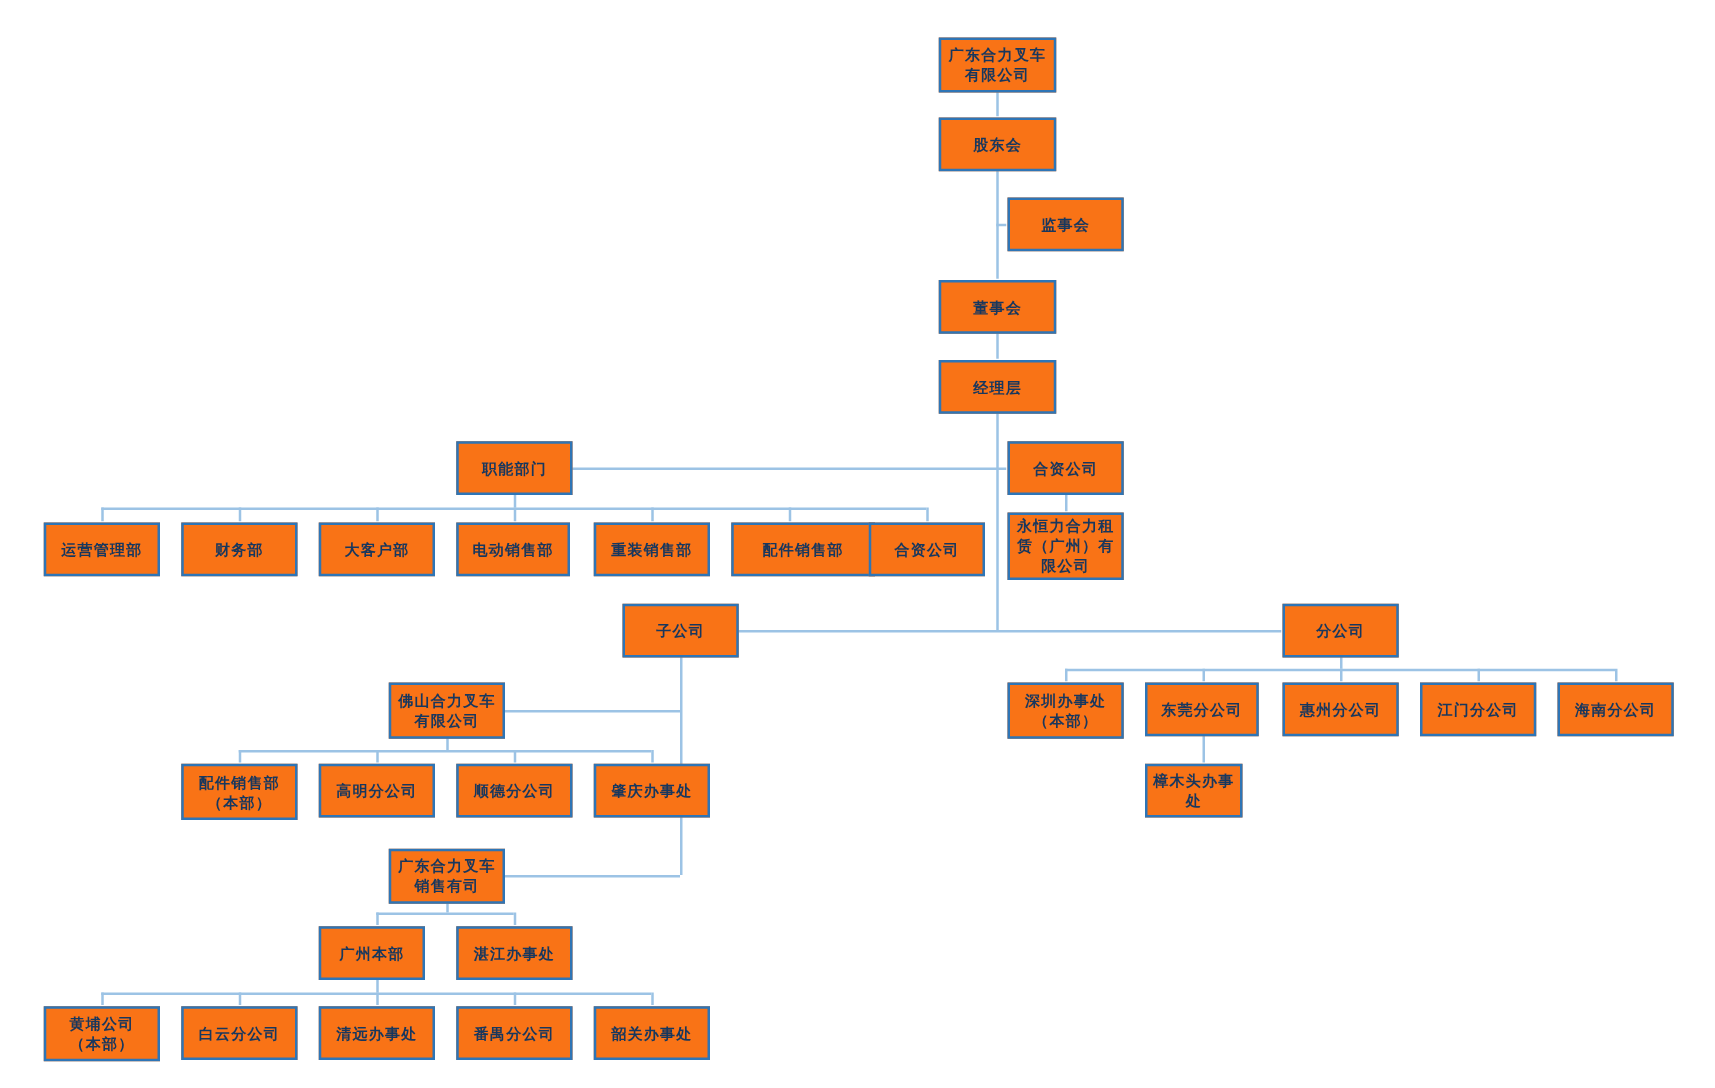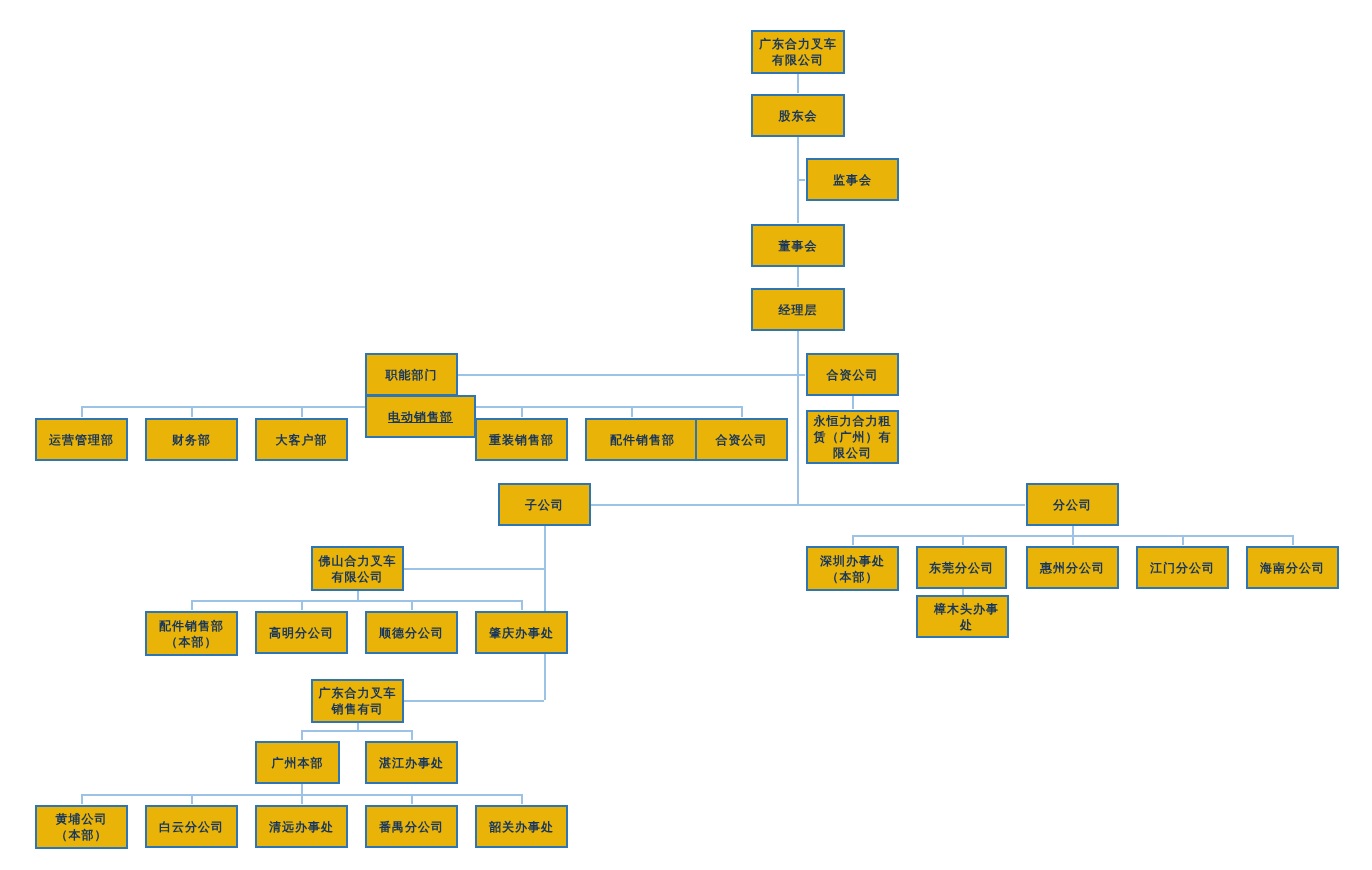--- a/index.html
+++ b/index.html
@@ -12,21 +12,21 @@
     width: 1372px;
     height: 870px;
     background: var(--bg, #ffffff);
     font-family: "DejaVu Sans", sans-serif;
     overflow: hidden;
   }
   .node {
     position: absolute;
     box-sizing: border-box;
     border: 2px solid var(--box-border, #2E75B6);
-    background: #eab308;
+    background: #f97316;
     color: var(--box-text, #17375E);
     font-size: 12px;
     font-weight: bold;
     line-height: 16px;
     letter-spacing: 1px;
     display: flex;
     align-items: center;
     justify-content: center;
     text-align: center;
     white-space: pre-line;
@@ -92,21 +92,21 @@
 有限公司</div>
     <div class="node" style="left: 751px; top: 94px; width: 94px; height: 43px;">股东会</div>
     <div class="node" style="left: 806px; top: 158px; width: 93px; height: 43px;">监事会</div>
     <div class="node" style="left: 751px; top: 224px; width: 94px; height: 43px;">董事会</div>
     <div class="node" style="left: 751px; top: 288px; width: 94px; height: 43px;">经理层</div>
     <div class="node" style="left: 365px; top: 353px; width: 93px; height: 43px;">职能部门</div>
     <div class="node" style="left: 806px; top: 353px; width: 93px; height: 43px;">合资公司</div>
     <div class="node" style="left: 35px; top: 418px; width: 93px; height: 43px;">运营管理部</div>
     <div class="node" style="left: 145px; top: 418px; width: 93px; height: 43px;">财务部</div>
     <div class="node" style="left: 255px; top: 418px; width: 93px; height: 43px;">大客户部</div>
-    <div class="node" style="left: 365px; top: 395px; width: 111px; height: 43px; text-decoration: underline;">电动销售部</div>
+    <div class="node" style="left: 365px; top: 418px; width: 91px; height: 43px;">电动销售部</div>
     <div class="node" style="left: 475px; top: 418px; width: 93px; height: 43px;">重装销售部</div>
     <div class="node" style="left: 585px; top: 418px; width: 115px; height: 43px;">配件销售部</div>
     <div class="node" style="left: 695px; top: 418px; width: 93px; height: 43px;">合资公司</div>
     <div class="node" style="left: 806px; top: 410px; width: 93px; height: 54px;">永恒力合力租
 赁（广州）有
 限公司</div>
     <div class="node" style="left: 498px; top: 483px; width: 93px; height: 43px;">子公司</div>
     <div class="node" style="left: 1026px; top: 483px; width: 93px; height: 43px;">分公司</div>
     <div class="node" style="left: 311px; top: 546px; width: 93px; height: 45px;">佛山合力叉车
 有限公司</div>
@@ -124,14 +124,14 @@
     <div class="node" style="left: 145px; top: 805px; width: 93px; height: 43px;">白云分公司</div>
     <div class="node" style="left: 255px; top: 805px; width: 93px; height: 43px;">清远办事处</div>
     <div class="node" style="left: 365px; top: 805px; width: 93px; height: 43px;">番禺分公司</div>
     <div class="node" style="left: 475px; top: 805px; width: 93px; height: 43px;">韶关办事处</div>
     <div class="node" style="left: 806px; top: 546px; width: 93px; height: 45px;">深圳办事处
 （本部）</div>
     <div class="node" style="left: 916px; top: 546px; width: 91px; height: 43px;">东莞分公司</div>
     <div class="node" style="left: 1026px; top: 546px; width: 93px; height: 43px;">惠州分公司</div>
     <div class="node" style="left: 1136px; top: 546px; width: 93px; height: 43px;">江门分公司</div>
     <div class="node" style="left: 1246px; top: 546px; width: 93px; height: 43px;">海南分公司</div>
-    <div class="node" style="left: 916px; top: 595px; width: 93px; height: 43px; padding-left: 10px;">樟木头办事处</div>
+    <div class="node" style="left: 916px; top: 611px; width: 78px; height: 43px;">樟木头办事处</div>
   </div>
 
 </body></html>

